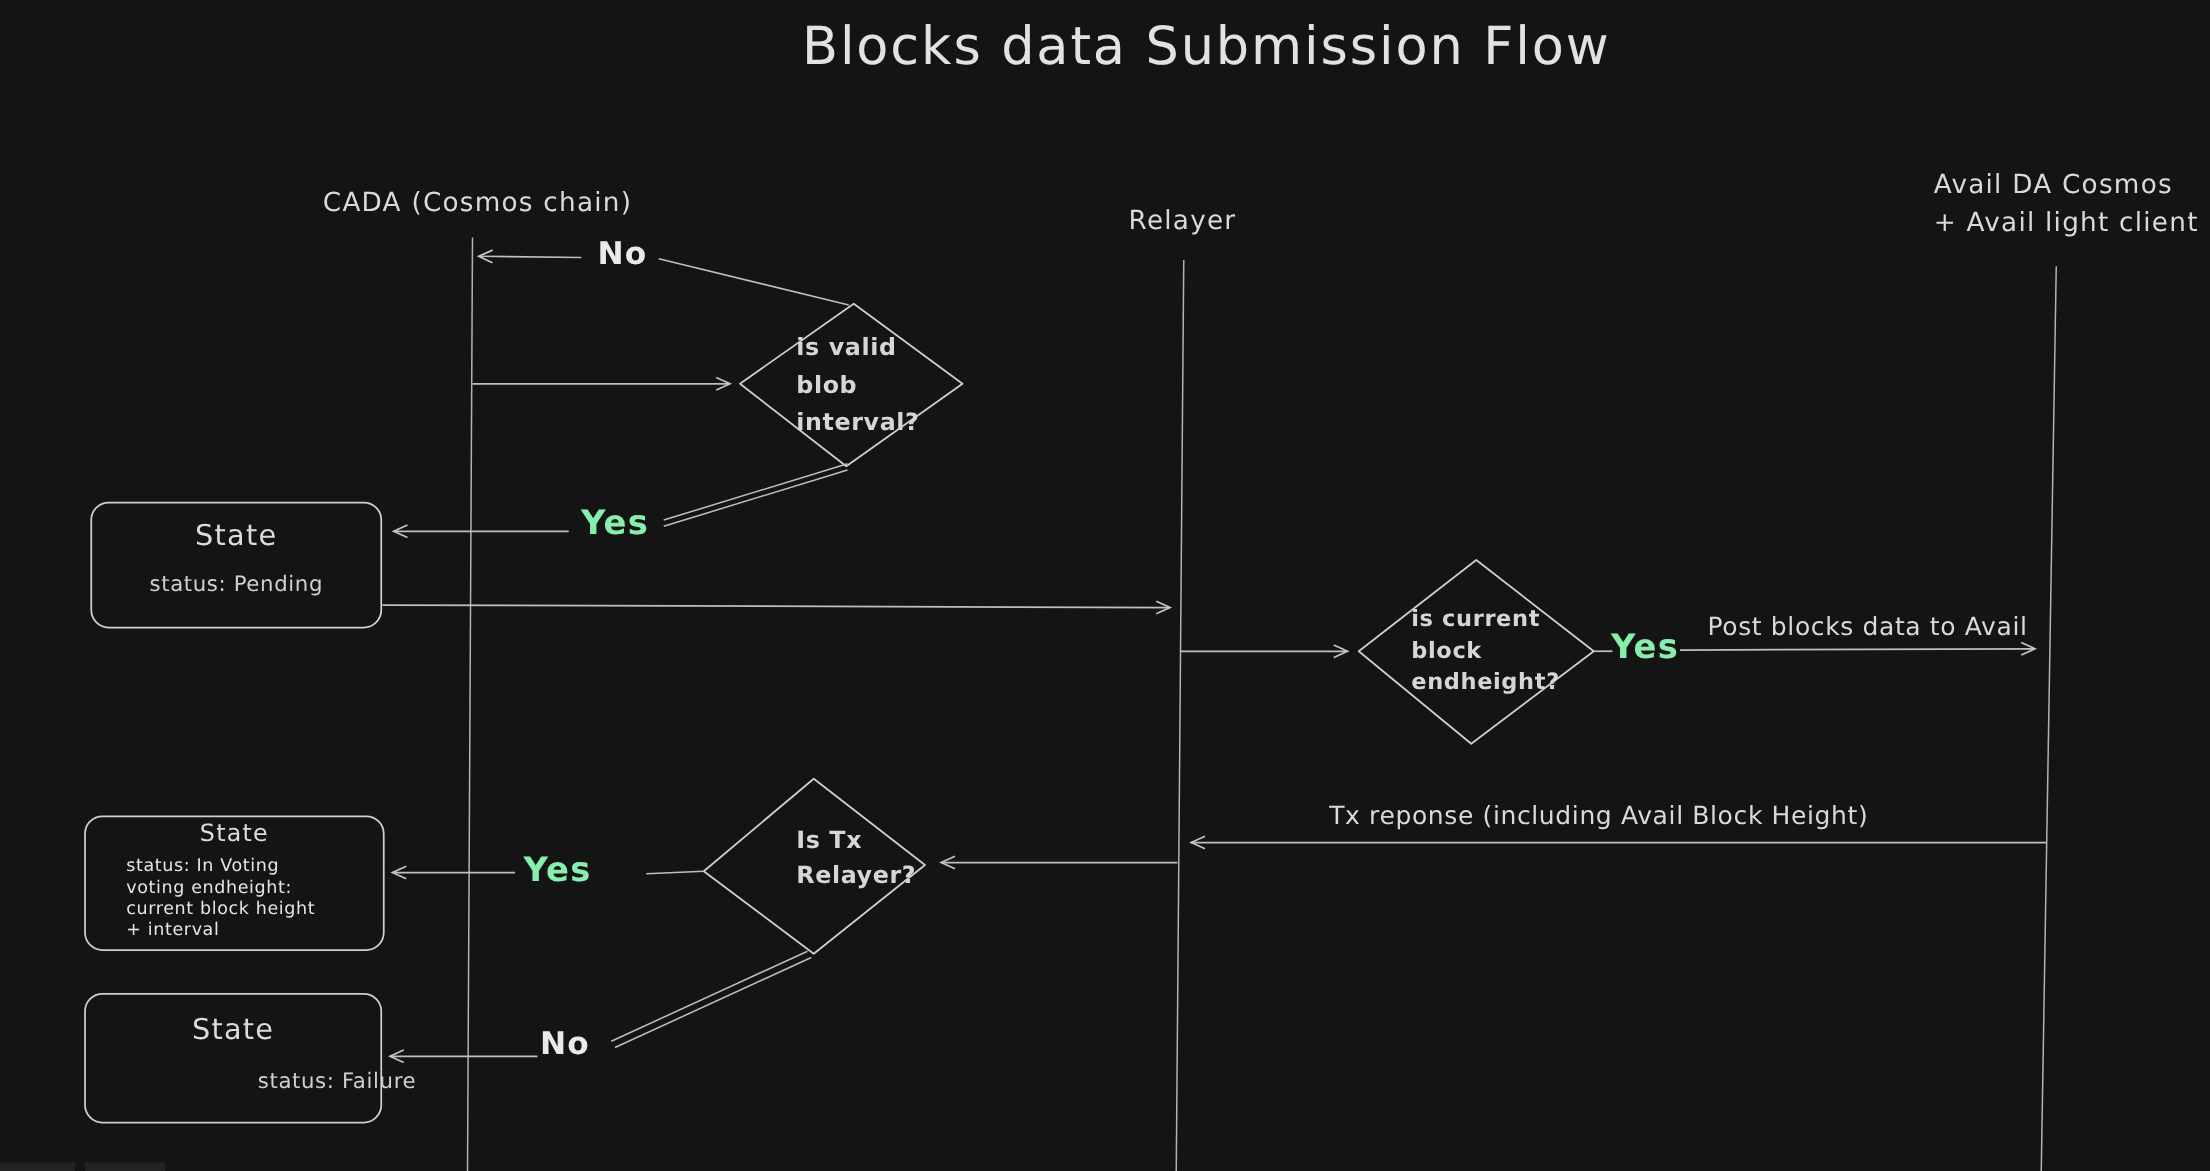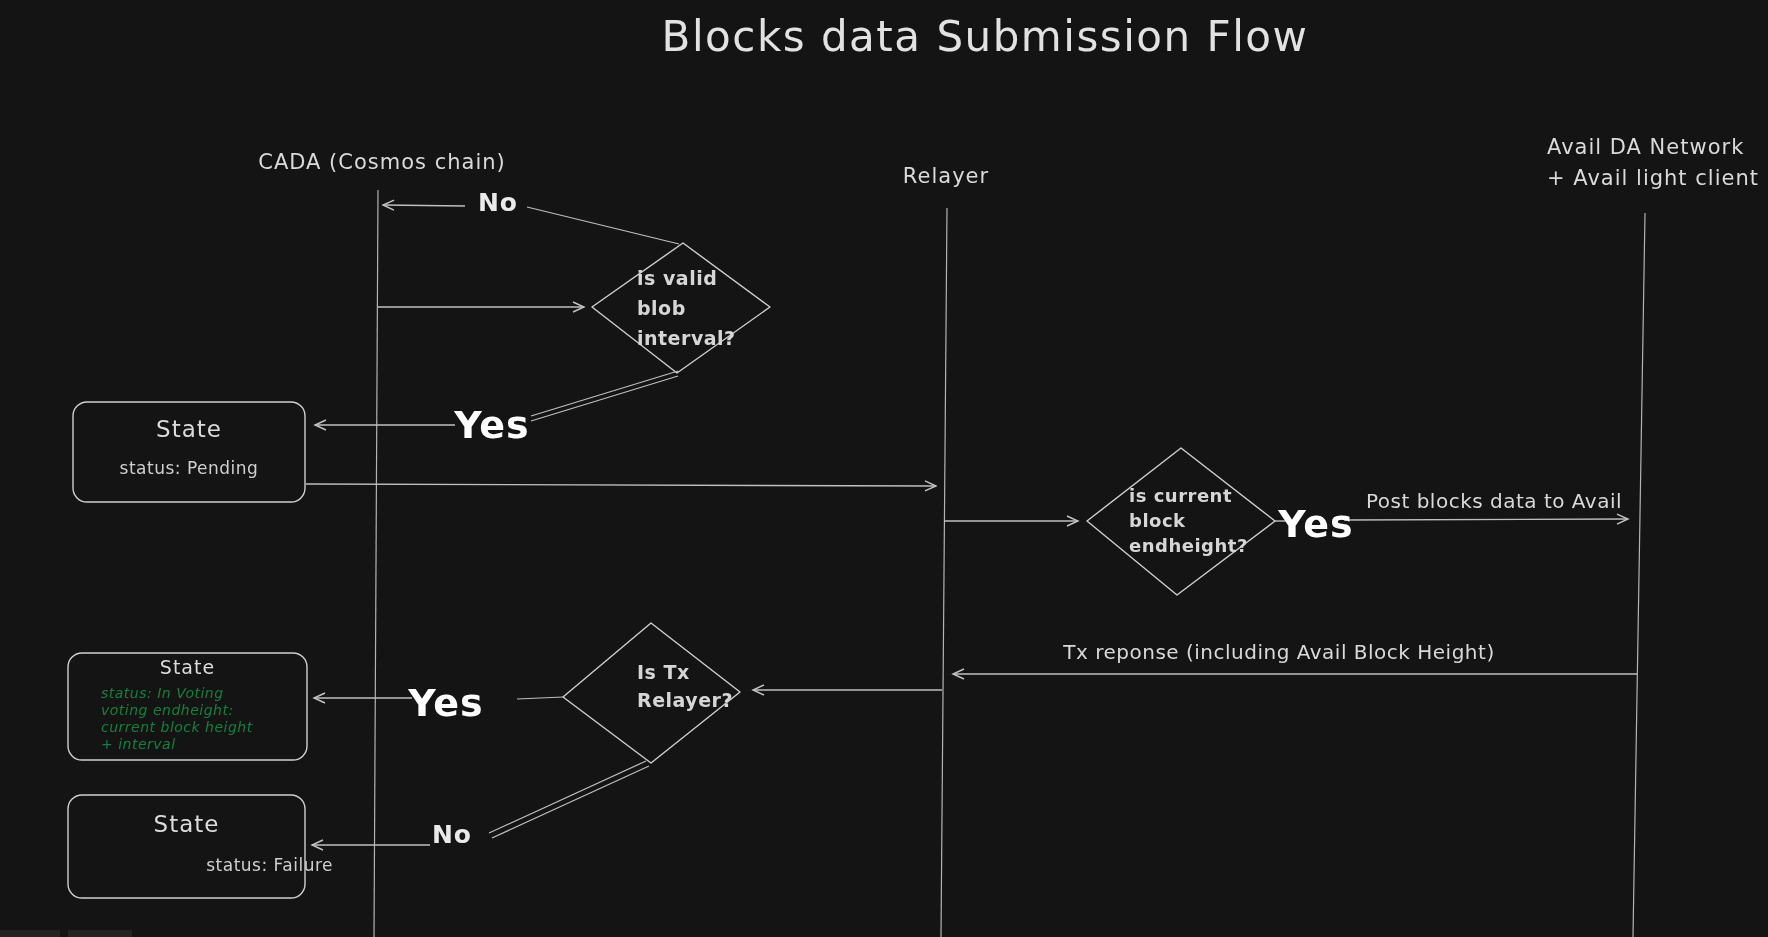--- a/index.html
+++ b/index.html
@@ -20,23 +20,23 @@
   }
   .lane { font-size: 21px; color: #dadada; letter-spacing: 1px; }
   .lane-multi div { line-height: 31px; }
   .dtext div { color: #d6d6d6; font-weight: bold; }
   .d1 { font-size: 19px; } .d1 div { line-height: 30px; }
   .d2 { font-size: 18px; } .d2 div { line-height: 25px; }
   .d3 { font-size: 19px; } .d3 div { line-height: 28px; }
   .state-title { font-size: 23px; color: #dcdcdc; letter-spacing: 1px; }
   .state-title-sm { font-size: 19px; color: #dcdcdc; letter-spacing: 1px; }
   .state-line { font-size: 17px; color: #cfcfcf; }
-  .state-lines-sm { font-size: 14px; color: #15803d; font-style: italic; }
+  .state-lines-sm { font-size: 14px; color: #e5e5e5; }
   .state-lines-sm div { line-height: 17px; }
-  .edge-big { font-size: 38px; color: #ffffff; font-weight: bold; letter-spacing: 1px; }
+  .edge-big { font-size: 27px; color: #86efac; font-weight: bold; letter-spacing: 1px; }
   .edge-big-sm { font-size: 25px; color: #eaeaea; font-weight: bold; letter-spacing: 1px; }
   .edge-txt { font-size: 20px; color: #d9d9d9; }
 </style>
 </head>
 <body>
 
 <div class="stage">
 
   <svg class="wires" width="1768" height="937" viewBox="0 0 1768 937">
     <defs>
@@ -72,26 +72,26 @@
     <path d="M563,697 L517,699" stroke="#bfbfbf" stroke-width="1.2" fill="none"></path>
     <path d="M412,698 L314,698" stroke="#bfbfbf" stroke-width="1.4" fill="none" marker-end="url(#arrowR)"></path>
     <path d="M646,761 L489,833" stroke="#bfbfbf" stroke-width="1.2" fill="none"></path>
     <path d="M649,766 L492,838" stroke="#bfbfbf" stroke-width="1.2" fill="none"></path>
     <path d="M430,845 L312,845" stroke="#bfbfbf" stroke-width="1.4" fill="none" marker-end="url(#arrowR)"></path>
 
     <rect x="0" y="930" width="60" height="7" fill="#232323"></rect>
     <rect x="68" y="930" width="64" height="7" fill="#232323"></rect>
   </svg>
 
-  <div class="lbl ctr title" style="left:965px; top:12px;margin-left:20px;">Blocks data Submission Flow</div>
+  <div class="lbl ctr title" style="left:965px; top:12px;">Blocks data Submission Flow</div>
 
   <div class="lbl ctr lane" style="left:382px; top:150px;">CADA (Cosmos chain)</div>
   <div class="lbl ctr lane" style="left:946px; top:164px;">Relayer</div>
   <div class="lbl lane lane-multi" style="left:1547px; top:132px;">
-    <div>Avail DA Network</div>
+    <div>Avail DA Cosmos</div>
     <div>+ Avail light client</div>
   </div>
 
   <div class="lbl dtext d1" style="left:637px; top:263px;">
     <div>is valid</div>
     <div>blob</div>
     <div>interval?</div>
   </div>
 
   <div class="lbl dtext d2" style="left:1129px; top:483px;">

